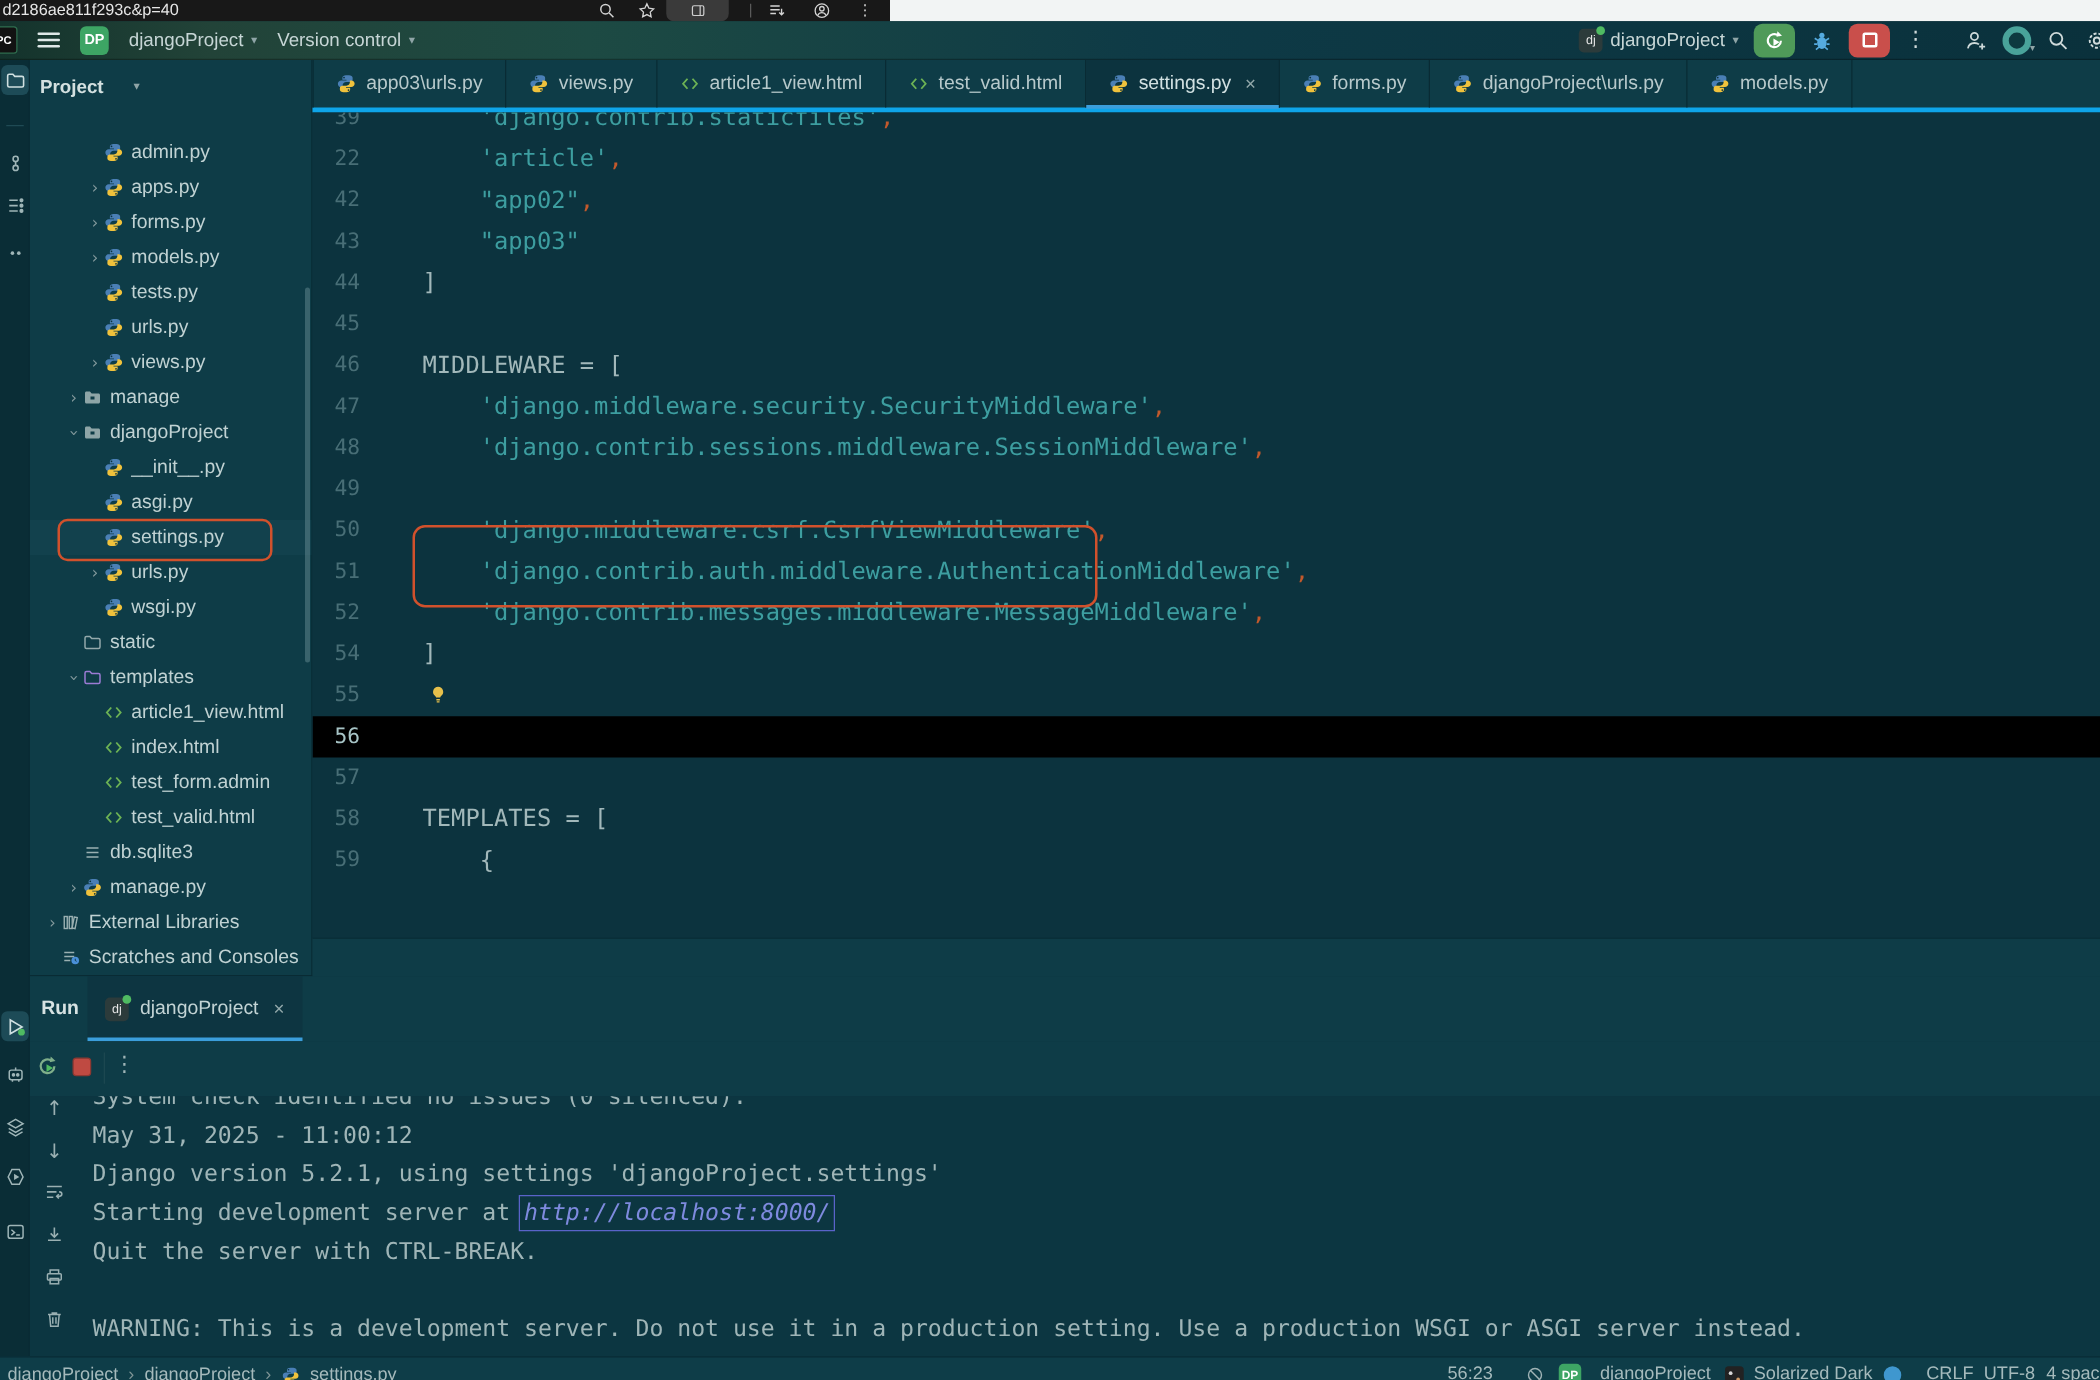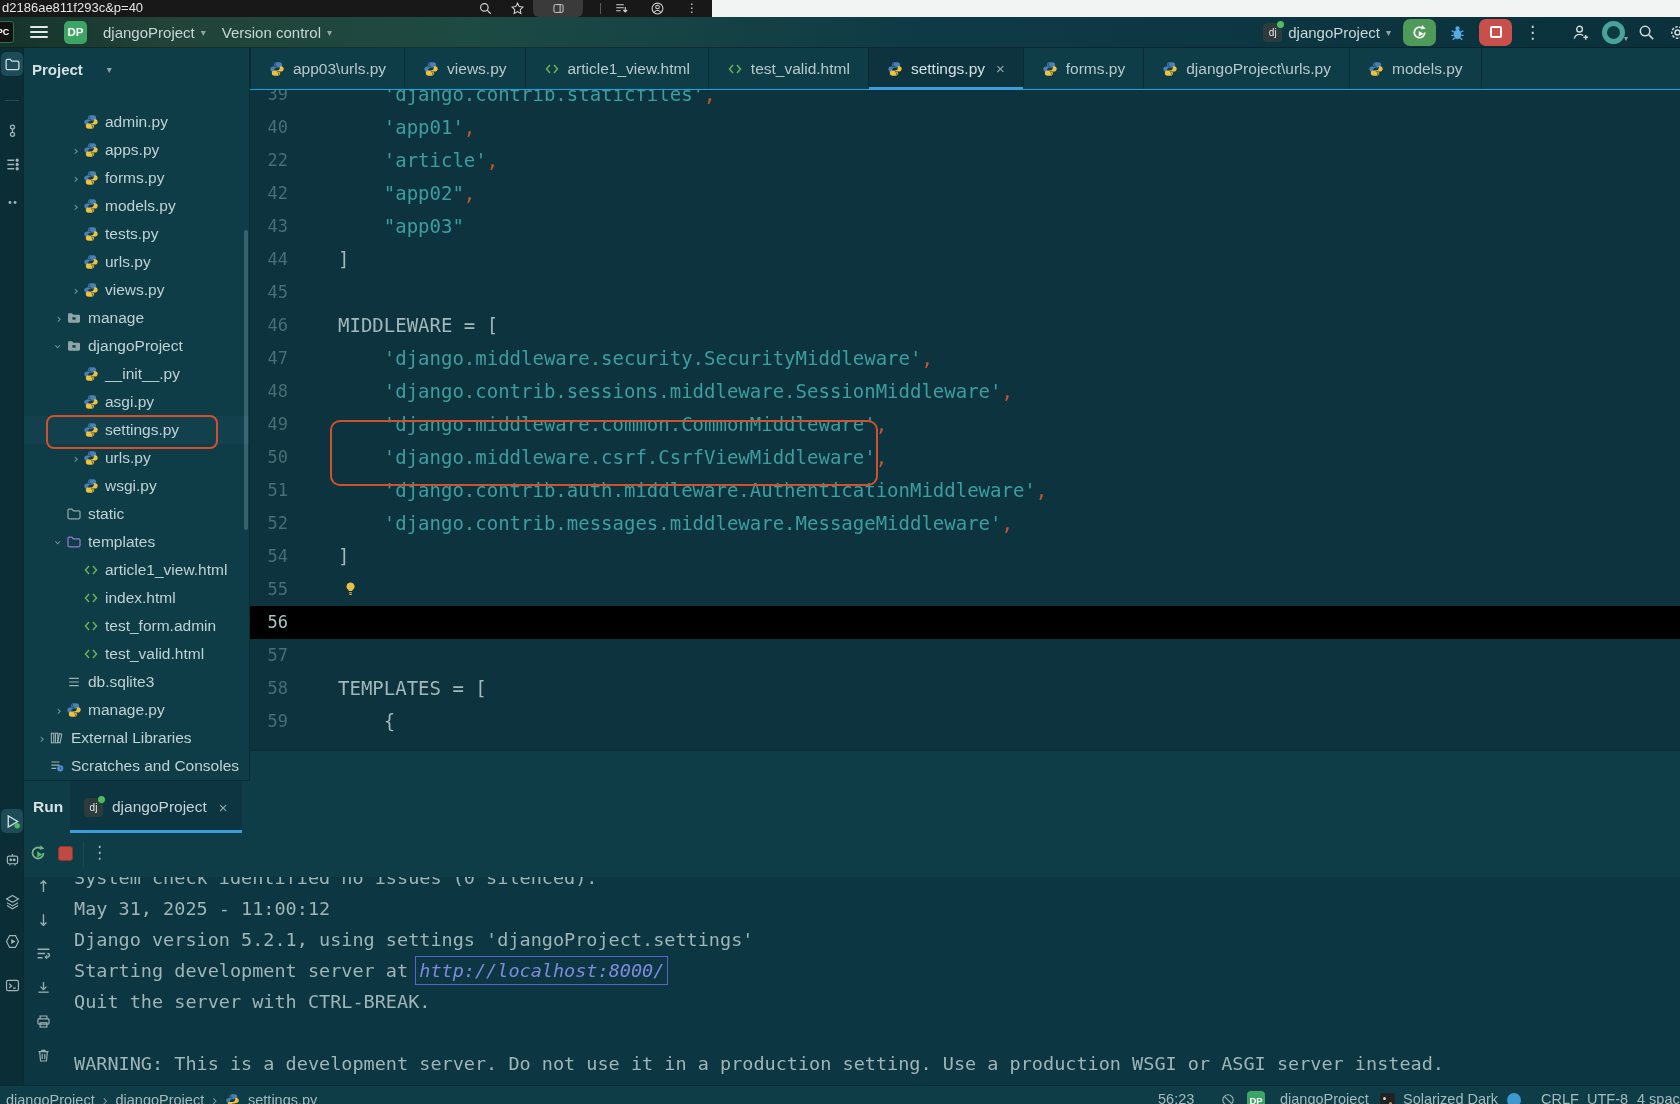--- a/index.html
+++ b/index.html
@@ -55,21 +55,21 @@
   .trow .tchev{width:14px;flex:none;font-size:13px;color:#83999c;text-align:center;font-family:"DejaVu Sans",sans-serif}
   .tchev.r::before{content:"›"}
   .tchev.d::before{content:"›";display:inline-block;transform:rotate(90deg)}
   .ticon{width:16px;height:16px;flex:none;margin-right:6px}
   .i0{padding-left:11px}.i1{padding-left:28px}.i2{padding-left:45px}
   .trow.sel{background:#12414d}
   .trow.sel::after{content:"";position:absolute;left:22px;top:-1px;width:168px;height:30px;border:2.5px solid #d1512c;border-radius:8px;pointer-events:none}
   .pp-scroll{position:absolute;left:220px;top:182px;width:4px;height:300px;background:rgba(170,200,205,.28);border-radius:2px}
 
   
-  #tabbar{position:absolute;left:250px;top:48px;width:1430px;height:42px;background:#0e3c47;display:flex;border-bottom:1px solid #0ea5e9}
+  #tabbar{position:absolute;left:250px;top:48px;width:1430px;height:42px;background:#0e3c47;display:flex;border-bottom:4px solid #0ea5e9}
   .tab{position:relative;display:flex;align-items:center;gap:8px;padding:0 18px;font-size:15.5px;color:#b7c9cb;border-right:1px solid #092b34}
   .tab:first-child{border-left:1px solid #092b34}
   .tab.active{background:#0c333e;color:#d2e1e2}
   .tab.active::after{content:"";position:absolute;left:0;right:0;bottom:-1px;height:3px;background:#3b9edb}
   .tab .ticon{margin:0}
   .tclose{color:#93a9ab;font-size:15px;margin-left:3px}
 
   
   #editor{position:absolute;left:250px;top:90px;width:1430px;height:660px;background:#0c333e;overflow:hidden}
   #code-scroll{position:absolute;left:0;top:-12px;width:100%}
@@ -623,30 +623,29 @@
         <svg class="ticon">
           <use href="#i-py"></use>
         </svg>
         <span>models.py</span>
       </div>
   </div>
 
   <div id="editor">
     <div id="code-scroll">
       <div class="cl"><span class="ln">39</span><span class="code"><span class="tk-str">    'django.contrib.staticfiles'</span><span class="tk-pun">,</span></span></div>
-      <div class="cl"><span class="ln">40</span><span class="code"><span class="tk-str">    'app01'</span><span class="tk-pun">,</span></span></div>
       <div class="cl"><span class="ln">22</span><span class="code"><span class="tk-str">    'article'</span><span class="tk-pun">,</span></span></div>
       <div class="cl"><span class="ln">42</span><span class="code"><span class="tk-str">    "app02"</span><span class="tk-pun">,</span></span></div>
       <div class="cl"><span class="ln">43</span><span class="code"><span class="tk-str">    "app03"</span></span></div>
       <div class="cl"><span class="ln">44</span><span class="code"><span class="tk-pln">]</span></span></div>
       <div class="cl"><span class="ln">45</span><span class="code"></span></div>
       <div class="cl"><span class="ln">46</span><span class="code"><span class="tk-pln">MIDDLEWARE = [</span></span></div>
       <div class="cl"><span class="ln">47</span><span class="code"><span class="tk-str">    'django.middleware.security.SecurityMiddleware'</span><span class="tk-pun">,</span></span></div>
       <div class="cl"><span class="ln">48</span><span class="code"><span class="tk-str">    'django.contrib.sessions.middleware.SessionMiddleware'</span><span class="tk-pun">,</span></span></div>
-      <div class="cl"><span class="ln">49</span><span class="code"><span class="tk-str">    'django.middleware.common.CommonMiddleware'</span><span class="tk-pun">,</span></span></div>
+      <div class="cl"><span class="ln">49</span></div>
       <div class="cl"><span class="ln">50</span><span class="code"><span class="tk-str">    'django.middleware.csrf.CsrfViewMiddleware'</span><span class="tk-pun">,</span></span></div>
       <div class="cl"><span class="ln">51</span><span class="code"><span class="tk-str">    'django.contrib.auth.middleware.AuthenticationMiddleware'</span><span class="tk-pun">,</span></span></div>
       <div class="cl"><span class="ln">52</span><span class="code"><span class="tk-str">    'django.contrib.messages.middleware.MessageMiddleware'</span><span class="tk-pun">,</span></span></div>
       <div class="cl"><span class="ln">54</span><span class="code"><span class="tk-pln">]</span></span></div>
       <div class="cl"><span class="ln">55</span><span class="code"></span><svg class="bulb">
             <use href="#i-bulb"></use>
           </svg></div>
       <div class="cl current"><span class="ln">56</span></div>
       <div class="cl"><span class="ln">57</span><span class="code"></span></div>
       <div class="cl"><span class="ln">58</span><span class="code"><span class="tk-pln">TEMPLATES = [</span></span></div>

